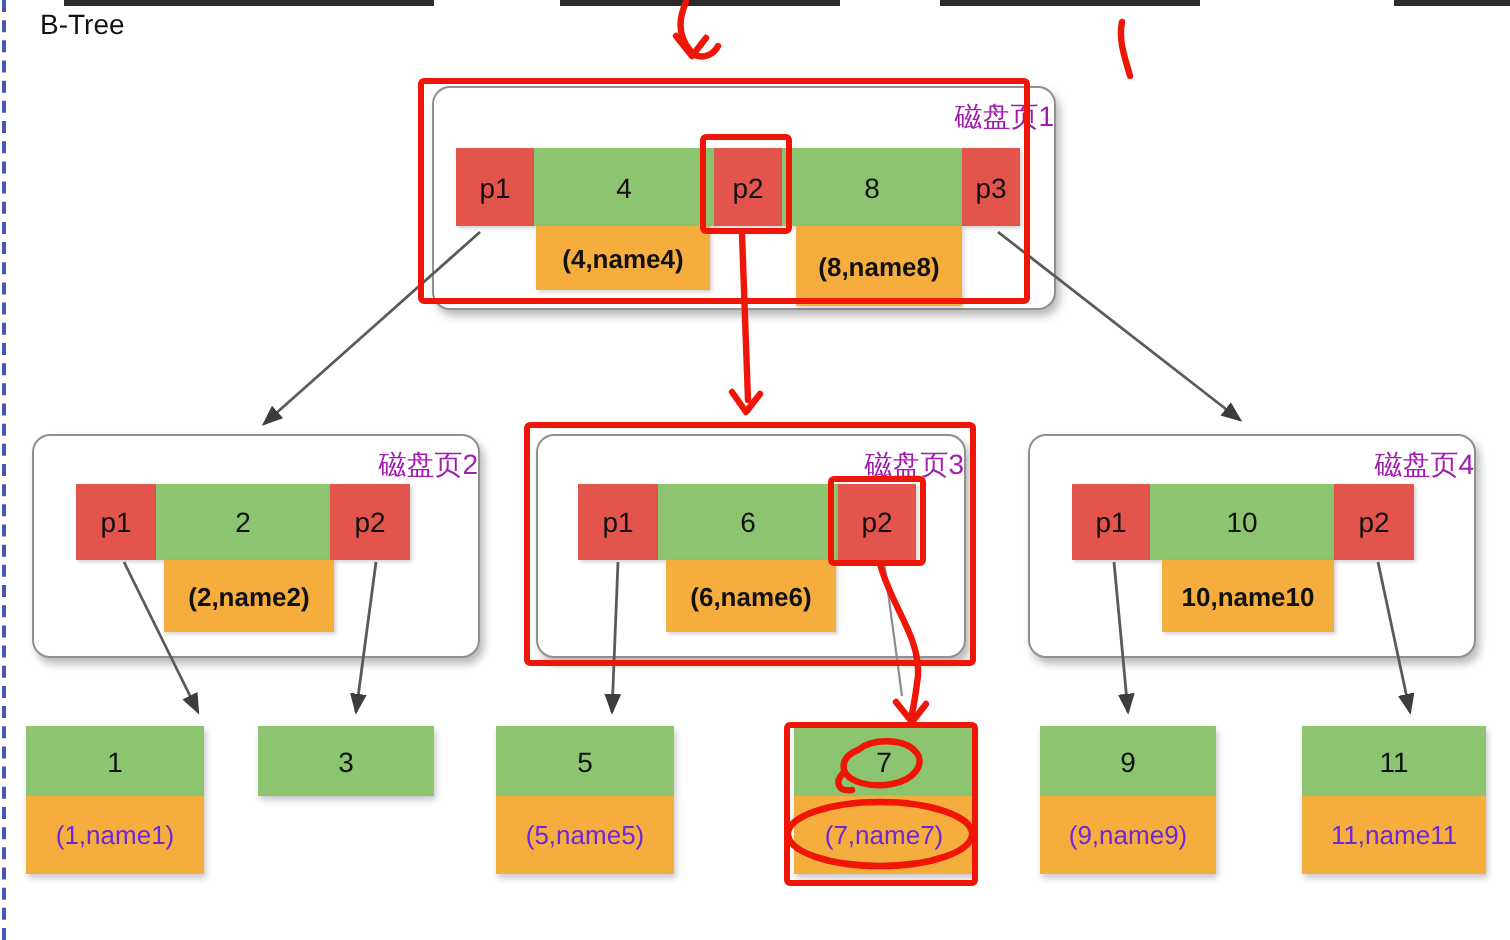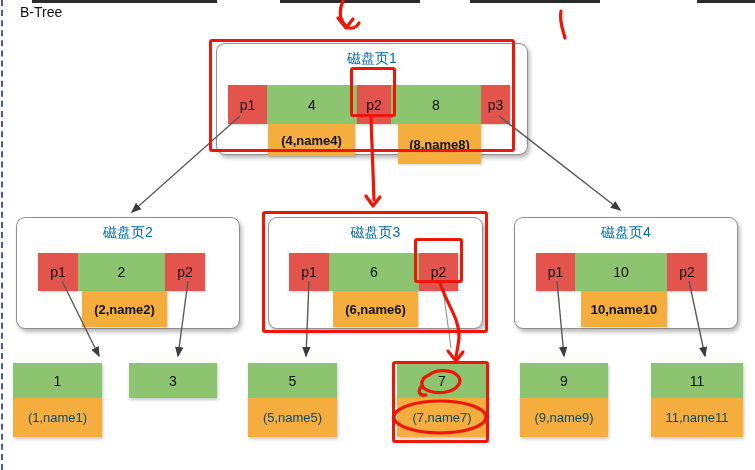--- a/index.html
+++ b/index.html
@@ -7,36 +7,36 @@
     position:relative;width:755px;height:470px;background:#ffffff;overflow:hidden;
     font-family:"Liberation Sans", sans-serif;color:#111;
   }
   .top-strip{position:absolute;top:0;height:3px;background:#2b2b2b;}
   .left-border{position:absolute;left:1px;top:0;height:470px;width:0;border-left:2px dashed #4456b8;}
   .page-title{position:absolute;left:8px;top:4px;font-size:14px;font-weight:500;color:#111;margin-left:12px;}
   .page-node{
     position:absolute;background:#fff;border:1.5px solid #909090;border-radius:9px;
     box-shadow:2px 3px 4px rgba(0,0,0,.28);box-sizing:border-box;
   }
-  .node-title{padding-top:6px;text-align:center;font-size:14px;color:#0369a1;}
+  .node-title{padding-top:6px;text-align:right;font-size:14px;color:#a21caf;}
   .cell{
     position:absolute;display:flex;align-items:center;justify-content:center;
-    font-size:14px;color:#111;box-sizing:border-box;box-shadow:1px 1px 2px rgba(0,0,0,.18);margin-top:11px;
+    font-size:14px;color:#111;box-sizing:border-box;box-shadow:1px 1px 2px rgba(0,0,0,.18);
   }
   .cell.red{background:#e2544c;}
   .cell.green{background:#8cc46f;}
   .cell.orange{background:#f5ae3e;font-size:13px;font-weight:bold;}
   .leaf{position:absolute;box-shadow:1px 2px 3px rgba(0,0,0,.22);}
   .leaf-key{
     height:35px;background:#8cc46f;display:flex;align-items:center;justify-content:center;
     font-size:14px;color:#111;
   }
   .leaf-record{
     height:39px;background:#f5ae3e;display:flex;align-items:center;justify-content:center;
-    font-size:13px;color:#0c4a6e;
+    font-size:13px;color:#6d28d9;
   }
   .svg-layer{position:absolute;left:0;top:0;pointer-events:none;}
   .red-rect{position:absolute;border:3px solid #ef1507;border-radius:3px;box-sizing:border-box;pointer-events:none;}
 </style>
 </head>
 <body>
 
 <div class="stage">
 
   <div class="top-strip" style="left:32px;width:185px"></div>

